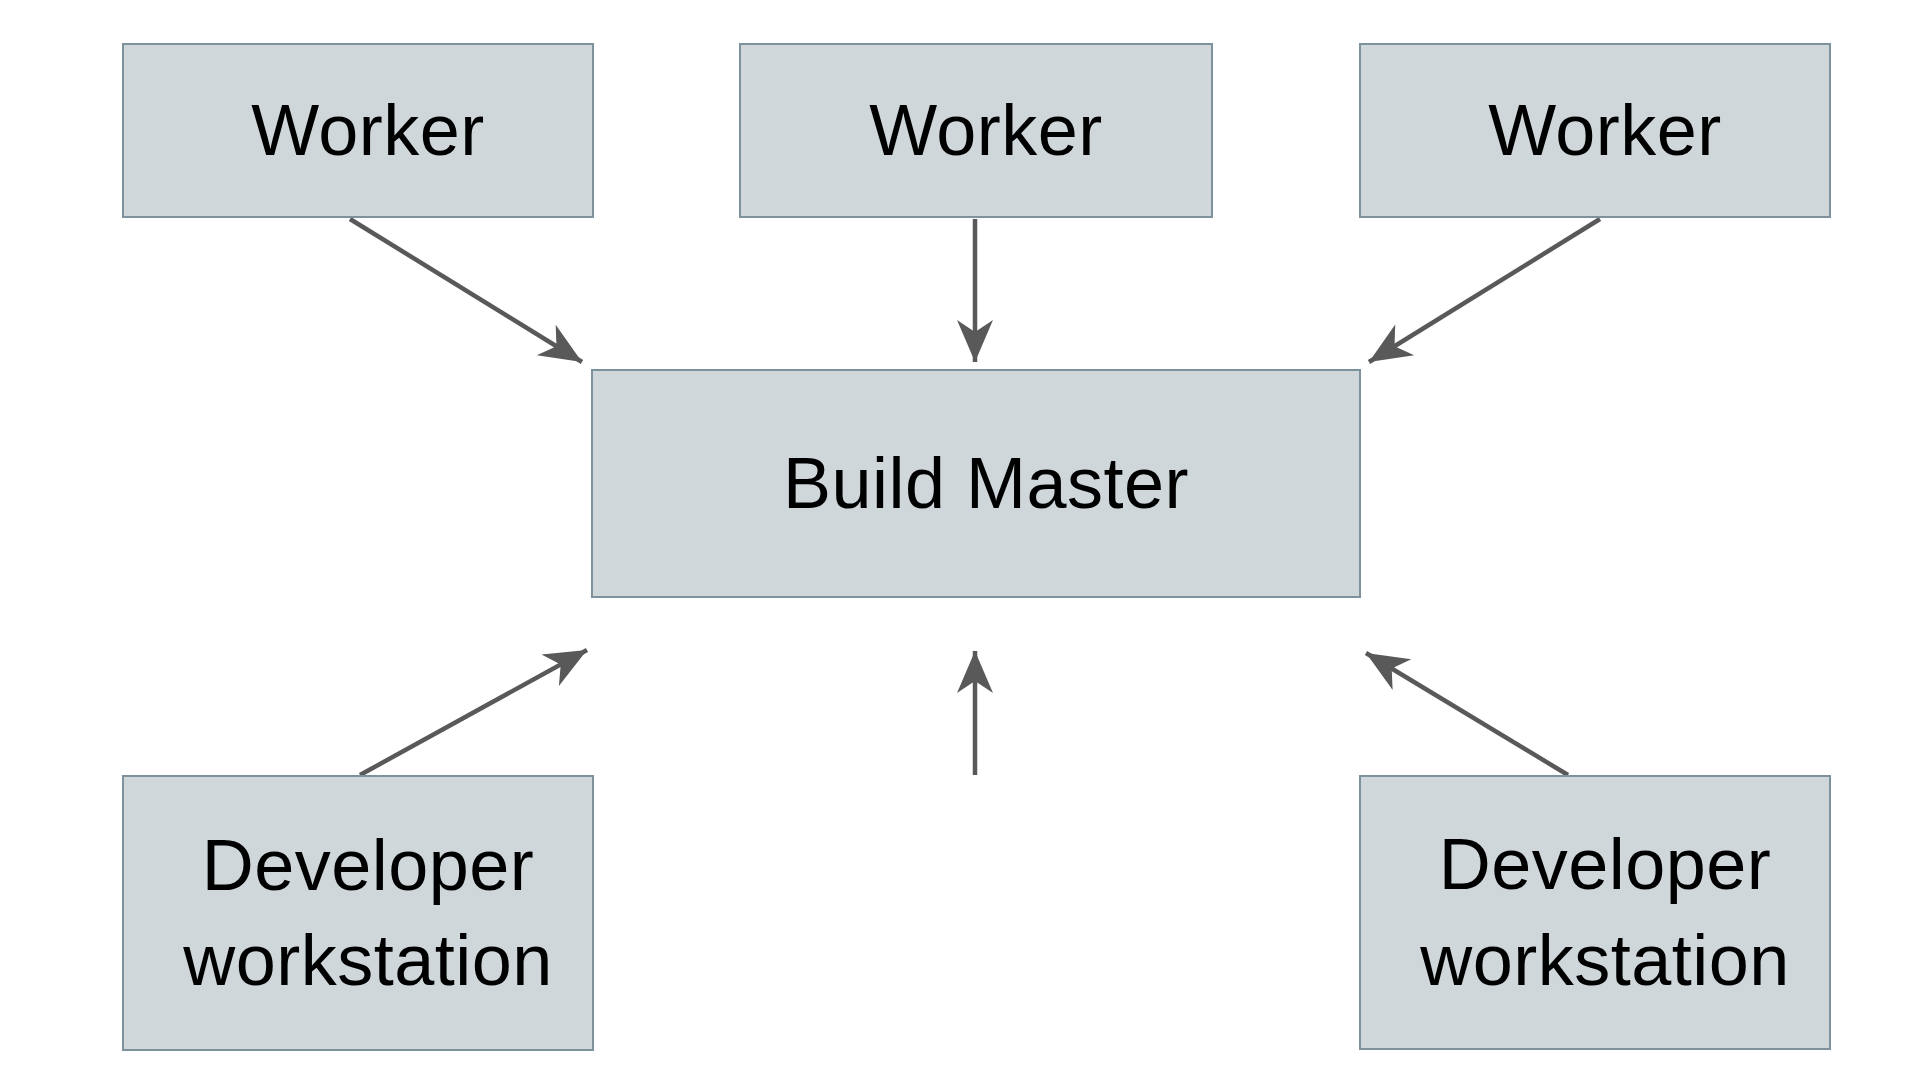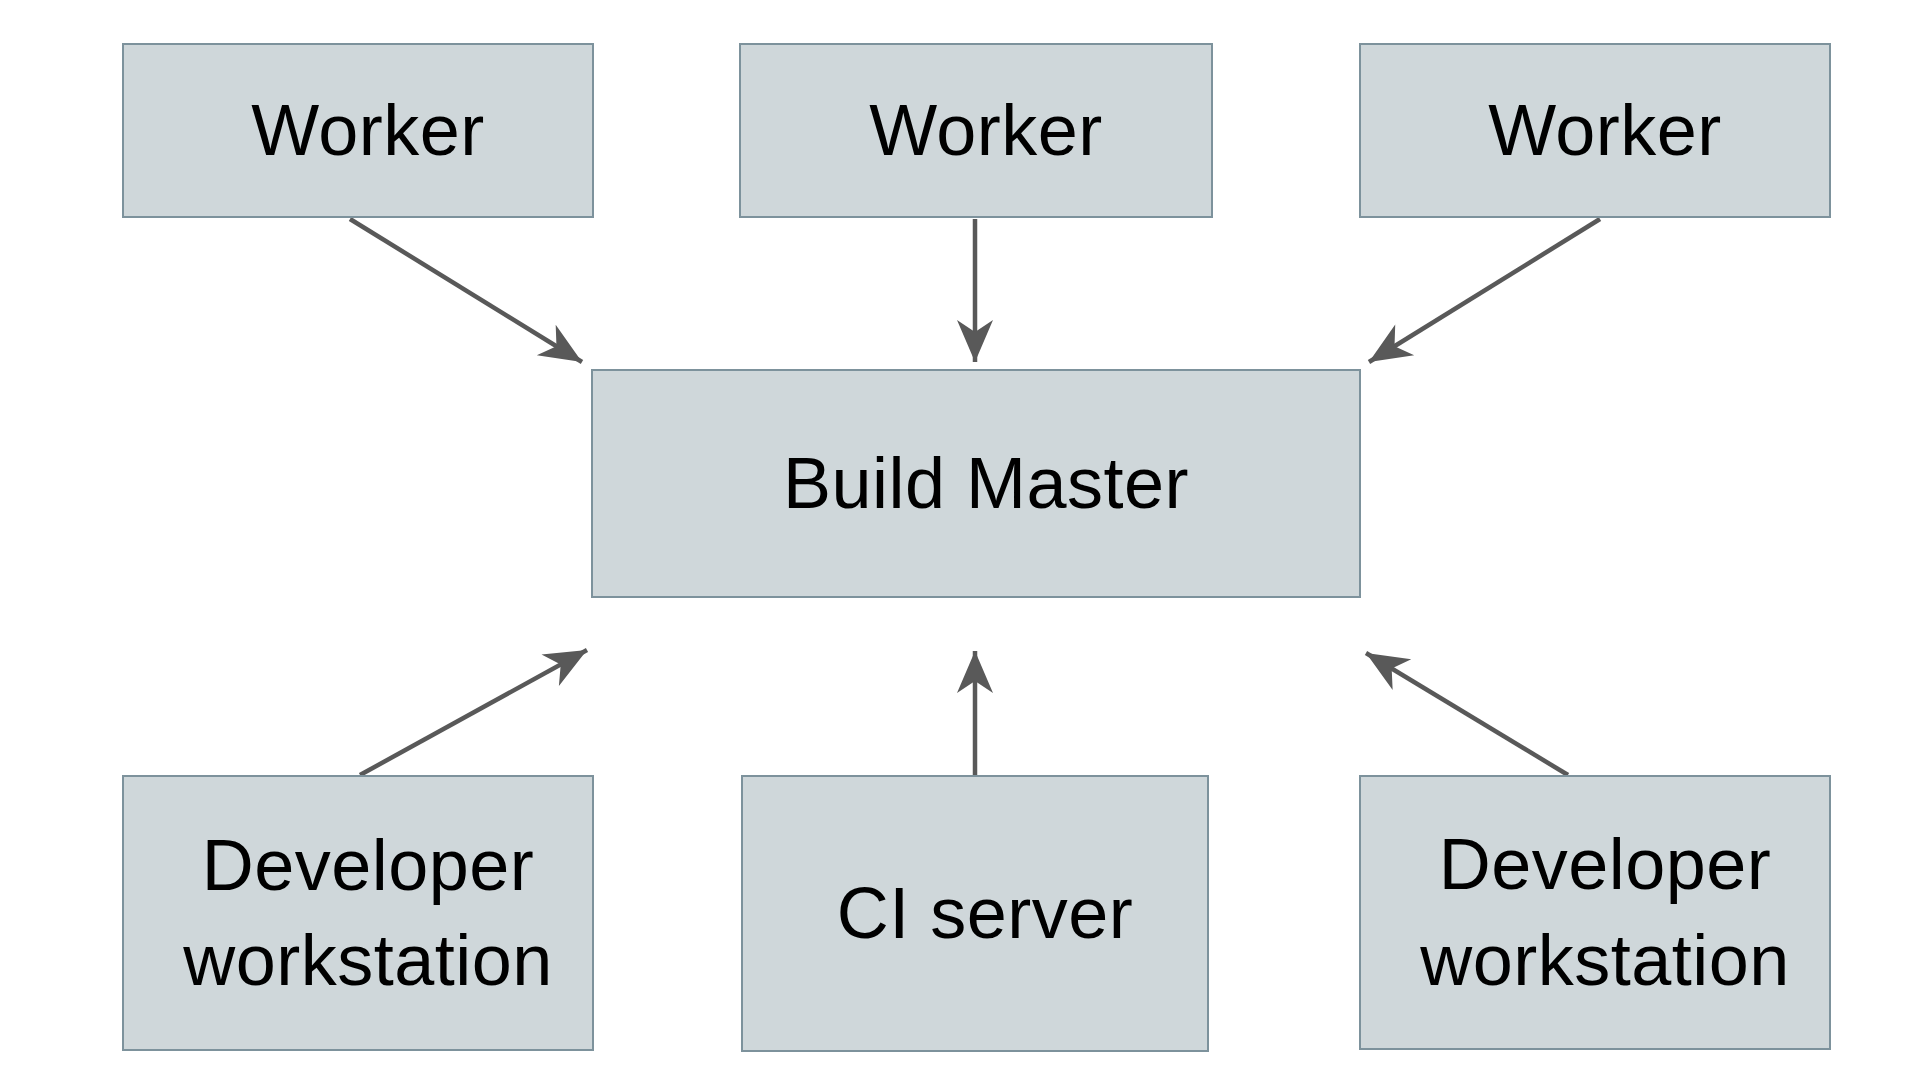--- a/index.html
+++ b/index.html
@@ -78,18 +78,17 @@
 
   <div class="node" id="node-worker-top-center">Worker</div>
 
   <div class="node" id="node-worker-top-right">Worker</div>
 
   <div class="node" id="node-build-master">Build Master</div>
 
   <div class="node" id="node-dev-left">Developer
 workstation</div>
 
-  <div class="node" id="node-ci-server">CI server</div>
 
   <div class="node" id="node-dev-right">Developer
 workstation</div>
 
 </div>
 
 </body></html>

